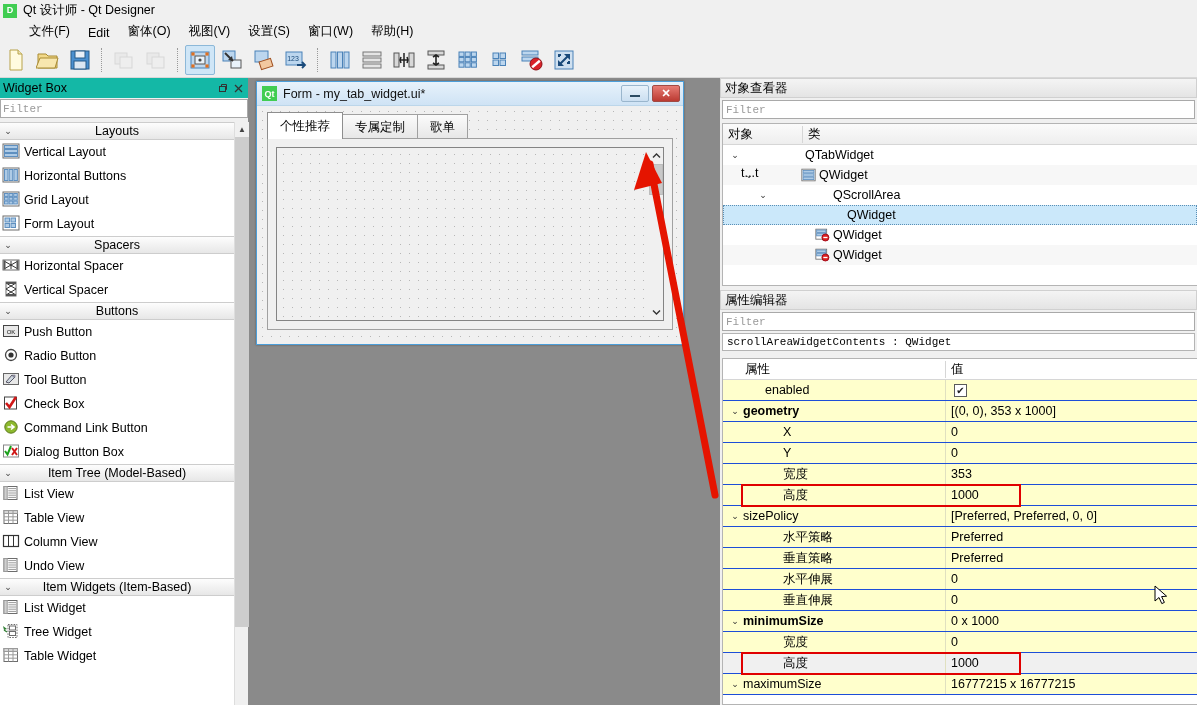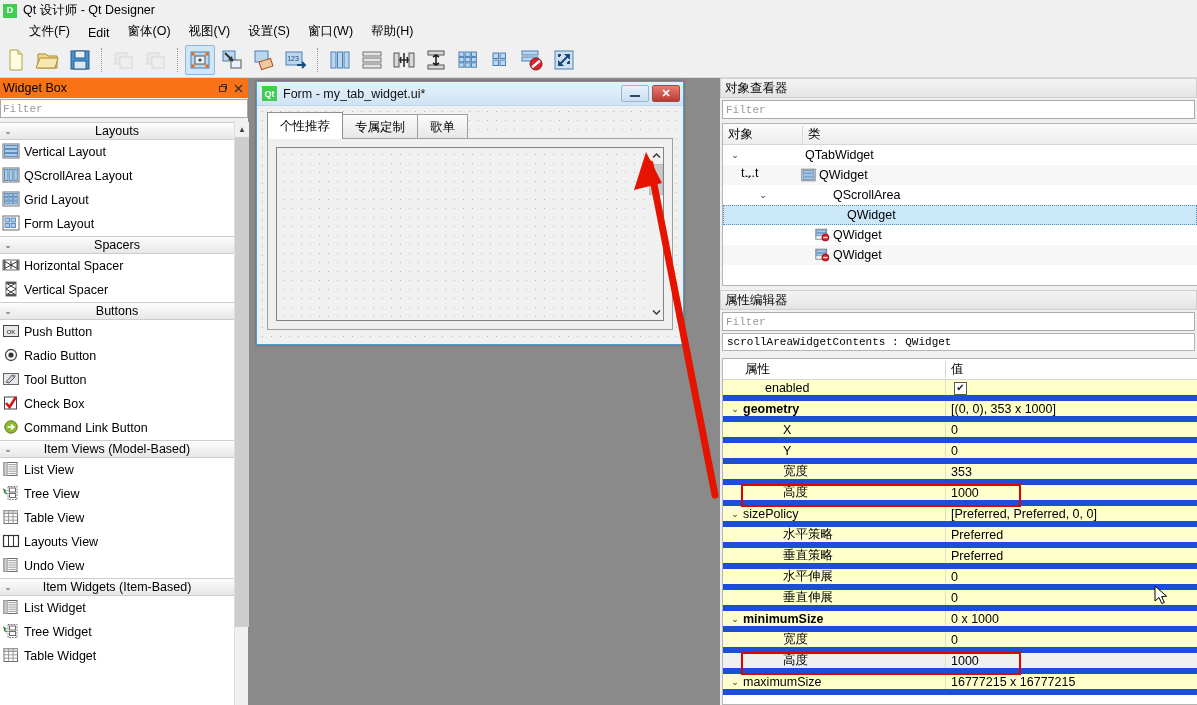--- a/index.html
+++ b/index.html
@@ -64,21 +64,21 @@
   }
 
   
   .widgetbox {
     position: absolute; left: 0; top: 78px; width: 248px; height: 627px;
     background: #f0f0f0;
   }
   .dock-title {
     height: 20px; display: flex; align-items: center;
     padding: 0 2px 0 3px; font-size: 12.5px; color: #000;
-    background: #f97316;
+    background: #14b8a6;
   }
   .dock-title .t { flex: 1; }
   .dock-btn {
     width: 16px; height: 16px; display: flex; align-items: center;
     justify-content: center; color: #333; font-size: 11px;
   }
   .filterbox {
     margin: 1px 3px 2px 0; height: 19px; width: 248px;
     border: 1px solid #a9a9a9; background: #fff;
     display: flex; align-items: center; padding-left: 2px;
@@ -247,21 +247,21 @@
     overflow: hidden;
   }
   .pt-head {
     height: 21px; display: flex; align-items: center;
     background: #fff; border-bottom: 1px solid #d6d6d6; font-size: 12.5px;
   }
   .pt-head .h1 { width: 223px; padding-left: 22px; border-right: 1px solid #d6d6d6; }
   .pt-head .h2 { flex: 1; padding-left: 5px; }
   .pt-row {
     height: 21px; display: flex; align-items: center;
-    font-size: 12.5px; color: #000; border-bottom: 6px solid #1d4ed8;
+    font-size: 12.5px; color: #000; border-bottom: 1px solid #1d4ed8;
     position: relative;
   }
   .pt-row .pn {
     width: 223px; height: 100%; display: flex; align-items: center;
     border-right: 1px solid #e0e0c0; overflow: hidden; white-space: nowrap;
   }
   .pt-row .pv { flex: 1; padding-left: 5px; overflow: hidden; white-space: nowrap; }
   .pt-row .chv { width: 12px; margin-left: 6px; text-align: center; font-size: 9px; color: #333; }
   .pt-row .ptext { padding-left: 2px; }
   .pt-row.indent1 .ptext { padding-left: 24px; }
@@ -472,21 +472,21 @@
               </svg></span>
             <span class="lbl">Vertical Layout</span>
           </div>
           <div class="wb-item">
             <span class="wb-ico"><svg width="18" height="16" viewBox="0 0 18 16">
                 <rect x="1" y="1" width="16" height="14" fill="#fff" stroke="#6d6d6d"></rect>
          <rect x="2.5" y="2.5" width="3.5" height="11" fill="#aecbe6" stroke="#5f90c0"></rect>
          <rect x="7.2" y="2.5" width="3.5" height="11" fill="#aecbe6" stroke="#5f90c0"></rect>
          <rect x="11.9" y="2.5" width="3.5" height="11" fill="#aecbe6" stroke="#5f90c0"></rect>
               </svg></span>
-            <span class="lbl">QScrollArea Layout</span>
+            <span class="lbl">Horizontal Buttons</span>
           </div>
           <div class="wb-item">
             <span class="wb-ico"><svg width="18" height="16" viewBox="0 0 18 16">
                 <rect x="1" y="1" width="16" height="14" fill="#fff" stroke="#6d6d6d"></rect>
                 <rect x="2.5" y="2.5" width="3.6" height="2.9" fill="#aecbe6" stroke="#5f90c0"></rect>
                 <rect x="7.1" y="2.5" width="3.6" height="2.9" fill="#aecbe6" stroke="#5f90c0"></rect>
                 <rect x="11.7" y="2.5" width="3.6" height="2.9" fill="#aecbe6" stroke="#5f90c0"></rect>
                 <rect x="2.5" y="6.3" width="3.6" height="2.9" fill="#aecbe6" stroke="#5f90c0"></rect>
                 <rect x="7.1" y="6.3" width="3.6" height="2.9" fill="#aecbe6" stroke="#5f90c0"></rect>
                 <rect x="11.7" y="6.3" width="3.6" height="2.9" fill="#aecbe6" stroke="#5f90c0"></rect>
@@ -562,64 +562,62 @@
               </svg></span>
             <span class="lbl">Check Box</span>
           </div>
           <div class="wb-item">
             <span class="wb-ico"><svg width="18" height="16" viewBox="0 0 18 16">
                 <circle cx="9" cy="8" r="6.2" fill="#8db92e" stroke="#5c7a1c"></circle>
          <path d="M5.5 8 L11 8 M9 5.5 L12 8 L9 10.5" stroke="#fff" stroke-width="1.6" fill="none"></path>
               </svg></span>
             <span class="lbl">Command Link Button</span>
           </div>
+          <div class="wb-item">
+            <span class="wb-ico"><svg width="18" height="16" viewBox="0 0 18 16">
+                <rect x="1.5" y="2" width="15" height="12" fill="#fff" stroke="#888"></rect>
+         <path d="M3 8 L5.5 11.5 L9 3" stroke="#1ba01b" stroke-width="2" fill="none"></path>
+         <path d="M10 5 L15 12 M15 5 L10 12" stroke="#d01818" stroke-width="2"></path>
+              </svg></span>
+            <span class="lbl">Dialog Button Box</span>
+          </div>
           <div class="cat-header">
             <span class="chev">⌄</span>
-            <span class="ctext">Item Views (Model-Based)</span>
+            <span class="ctext">Item Tree (Model-Based)</span>
           </div>
           <div class="wb-item">
             <span class="wb-ico"><svg width="18" height="16" viewBox="0 0 18 16">
                 <rect x="2" y="1.5" width="13" height="13" fill="#fff" stroke="#6d6d6d"></rect>
          <rect x="2" y="1.5" width="3.2" height="13" fill="#cfcfcf" stroke="#9a9a9a"></rect>
                 <line x1="6.3" y1="3.6" x2="14" y2="3.6" stroke="#9a9a9a"></line>
                 <line x1="6.3" y1="5.800000000000001" x2="14" y2="5.800000000000001" stroke="#9a9a9a"></line>
                 <line x1="6.3" y1="8" x2="14" y2="8" stroke="#9a9a9a"></line>
                 <line x1="6.3" y1="10.200000000000001" x2="14" y2="10.200000000000001" stroke="#9a9a9a"></line>
                 <line x1="6.3" y1="12.4" x2="14" y2="12.4" stroke="#9a9a9a"></line>
               </svg></span>
             <span class="lbl">List View</span>
           </div>
           <div class="wb-item">
             <span class="wb-ico"><svg width="18" height="16" viewBox="0 0 18 16">
-                <rect x="6" y="1.5" width="9" height="13" fill="#fff" stroke="#6d6d6d" stroke-dasharray="1.6 1.2"></rect>
-         <rect x="7.5" y="3" width="6" height="4" fill="#fff" stroke="#6d6d6d"></rect>
-         <rect x="7.5" y="8.5" width="6" height="4" fill="#fff" stroke="#6d6d6d"></rect>
-         <path d="M1 3 L5 6 L2 7 Z" fill="#2f7d32"></path>
-         <path d="M2 7 L5 9" stroke="#2f7d32" stroke-width="1.3"></path>
-              </svg></span>
-            <span class="lbl">Tree View</span>
-          </div>
-          <div class="wb-item">
-            <span class="wb-ico"><svg width="18" height="16" viewBox="0 0 18 16">
                 <rect x="2" y="1.5" width="13.5" height="13" fill="#fff" stroke="#6d6d6d"></rect>
          <rect x="2" y="1.5" width="13.5" height="3" fill="#d5d5d5" stroke="#9a9a9a"></rect>
          <line x1="6.5" y1="1.5" x2="6.5" y2="14.5" stroke="#9a9a9a"></line>
          <line x1="11" y1="1.5" x2="11" y2="14.5" stroke="#9a9a9a"></line>
          <line x1="2" y1="7.8" x2="15.5" y2="7.8" stroke="#9a9a9a"></line>
          <line x1="2" y1="11.2" x2="15.5" y2="11.2" stroke="#9a9a9a"></line>
               </svg></span>
             <span class="lbl">Table View</span>
           </div>
           <div class="wb-item">
             <span class="wb-ico"><svg width="18" height="16" viewBox="0 0 18 16">
                 <rect x="1.5" y="2.5" width="15" height="11" fill="#fff" stroke="#333" stroke-width="1.2"></rect>
          <line x1="6.5" y1="2.5" x2="6.5" y2="13.5" stroke="#333"></line>
          <line x1="11.5" y1="2.5" x2="11.5" y2="13.5" stroke="#333"></line>
               </svg></span>
-            <span class="lbl">Layouts View</span>
+            <span class="lbl">Column View</span>
           </div>
           <div class="wb-item">
             <span class="wb-ico"><svg width="18" height="16" viewBox="0 0 18 16">
                 <rect x="2" y="1.5" width="13" height="13" fill="#fff" stroke="#6d6d6d"></rect>
          <rect x="2" y="1.5" width="3.2" height="13" fill="#cfcfcf" stroke="#9a9a9a"></rect>
                 <line x1="6.3" y1="3.6" x2="14" y2="3.6" stroke="#9a9a9a"></line>
                 <line x1="6.3" y1="5.800000000000001" x2="14" y2="5.800000000000001" stroke="#9a9a9a"></line>
                 <line x1="6.3" y1="8" x2="14" y2="8" stroke="#9a9a9a"></line>
                 <line x1="6.3" y1="10.200000000000001" x2="14" y2="10.200000000000001" stroke="#9a9a9a"></line>
                 <line x1="6.3" y1="12.4" x2="14" y2="12.4" stroke="#9a9a9a"></line>

